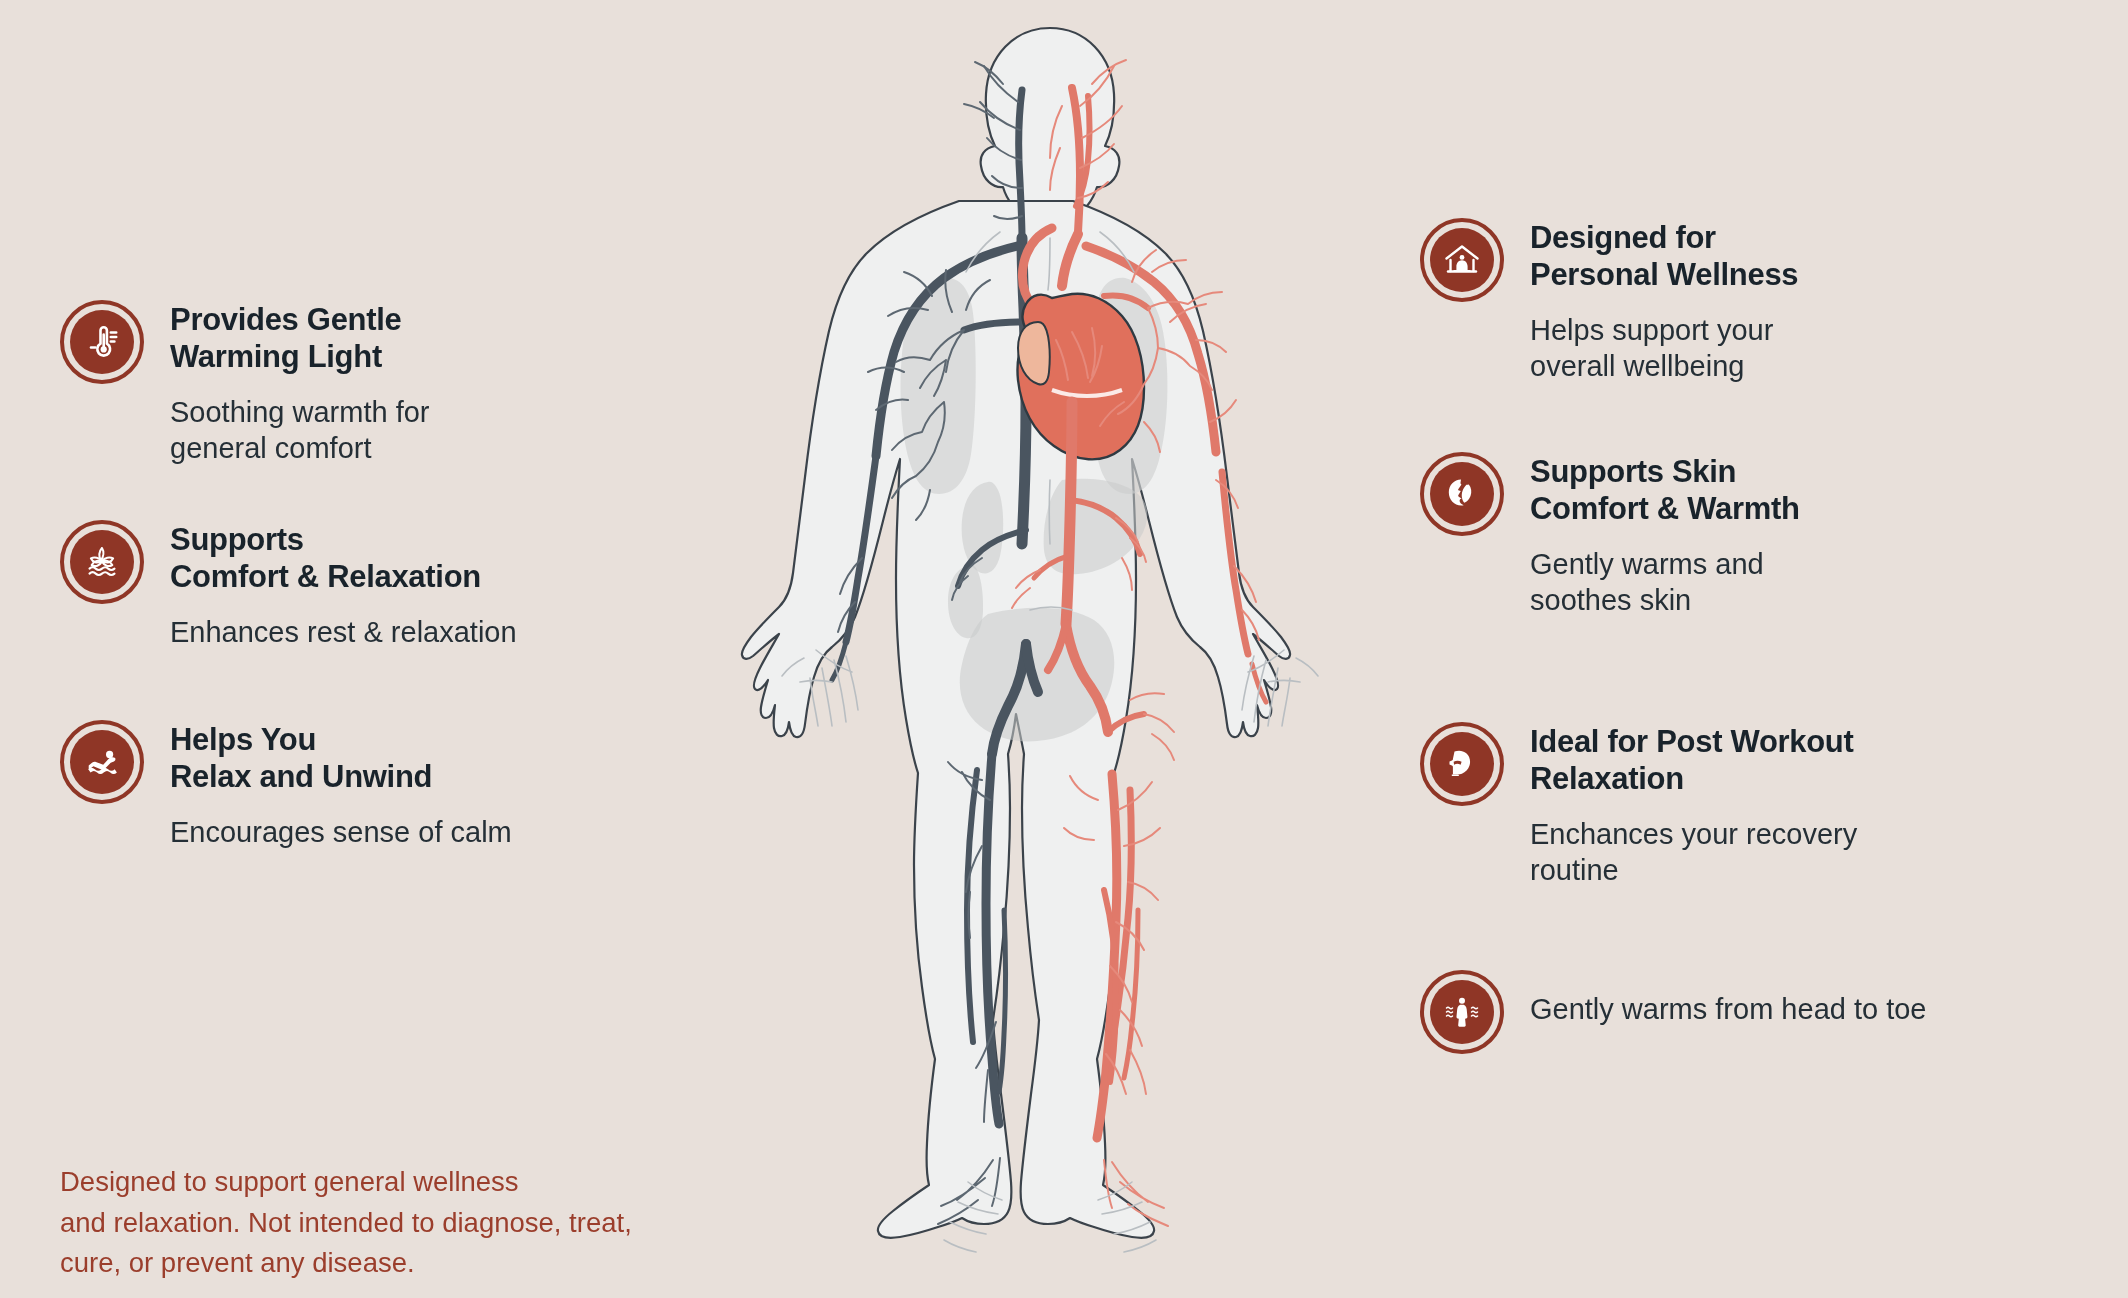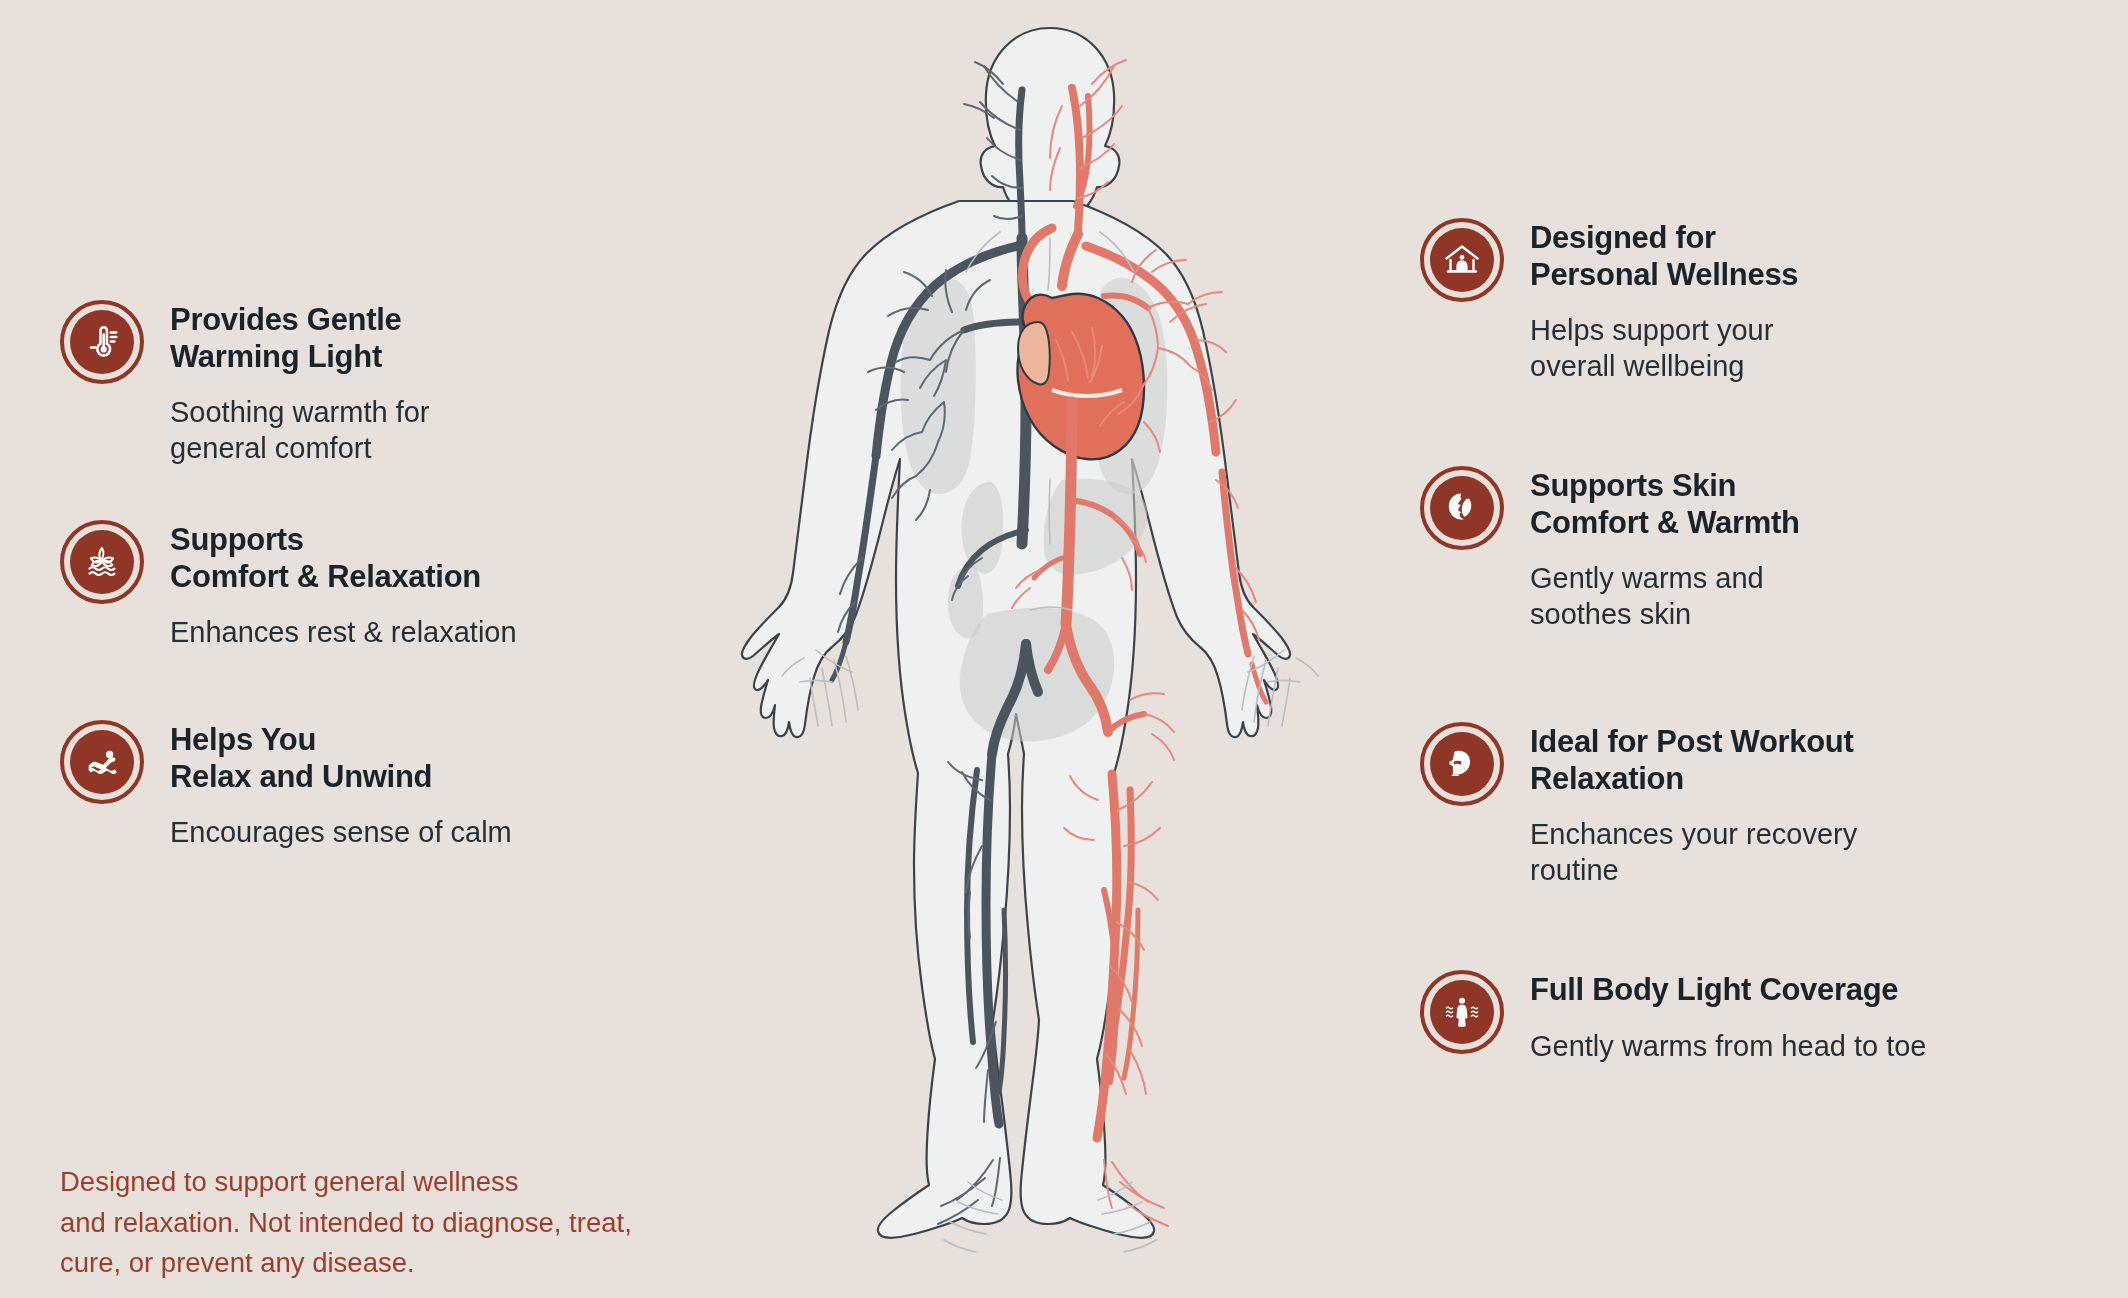--- a/index.html
+++ b/index.html
@@ -402,21 +402,21 @@
         </div>
       </div>
       <div class="ftext">
         <div class="ftitle">Designed for
 Personal Wellness</div>
         <div class="fdesc">Helps support your
 overall wellbeing</div>
       </div>
     </div>
 
-    <div class="feature" style="top:466px">
+    <div class="feature" style="top:452px">
       <div class="badge">
         <div class="disc">
           <svg width="42" height="42" viewBox="0 0 42 42">
             <g fill="#ffffff">
               <path d="M20 6.5c-6.8 0-12.2 5.6-12.2 12.8 0 7.4 5.5 13.2 12.4 13.2.9 0 1.7-.1 2.5-.3-2.6-1.2-4.1-2.7-4.1-4.4 0-1.3.8-2.1 2.1-2.4l-2.6-1.3c-.9-.5-1.2-1.2-.7-2l2.4-4-1.9-.6c-.8-.3-1-.9-.5-1.6l2.6-3.6c.6-.8.3-1.5-.6-1.7z"></path>
               <path d="M25.4 11.8c-3.6 3.6-5.2 8.4-4.4 13 .3 1.9 1.1 3.6 2.3 5 2.8-1.2 5-3.6 6.2-6.8 1.5-4.2.9-8.5-1.7-11.6-.8.1-1.6.2-2.4.4z"></path>
             </g>
           </svg>
         </div>
       </div>
@@ -461,21 +461,20 @@
               <path d="M5.5 21c1-1 2-1 3 0s2 1 3 0"></path>
               <path d="M5.5 25c1-1 2-1 3 0s2 1 3 0"></path>
               <path d="M30.5 17c1-1 2-1 3 0s2 1 3 0"></path>
               <path d="M30.5 21c1-1 2-1 3 0s2 1 3 0"></path>
               <path d="M30.5 25c1-1 2-1 3 0s2 1 3 0"></path>
             </g>
           </svg>
         </div>
       </div>
       <div class="ftext">
-        <div class="ftitle">Full Body Light Coverage</div>
         <div class="fdesc">Gently warms from head to toe</div>
       </div>
     </div>
 
   </div>
 
   <div class="disclaimer">Designed to support general wellness
 and relaxation. Not intended to diagnose, treat,
 cure, or prevent any disease.</div>
 

